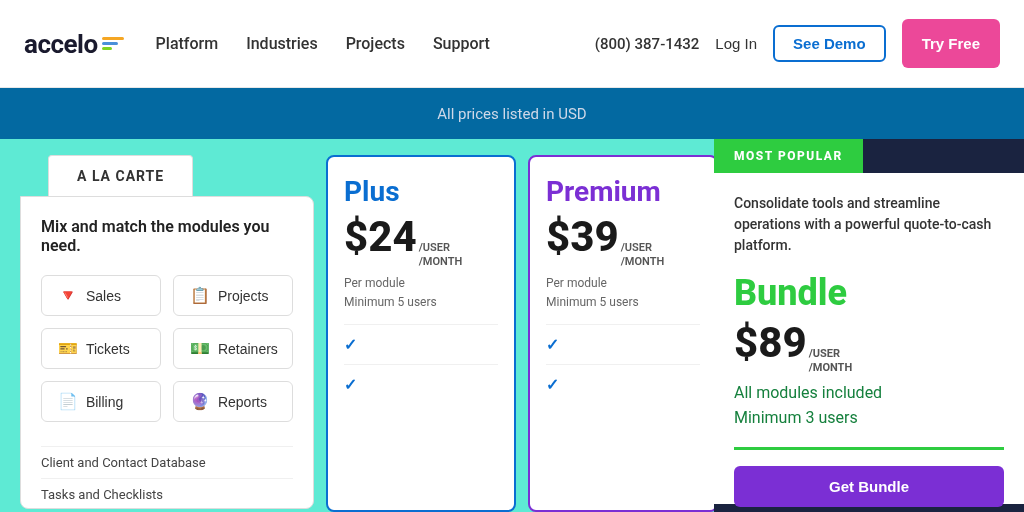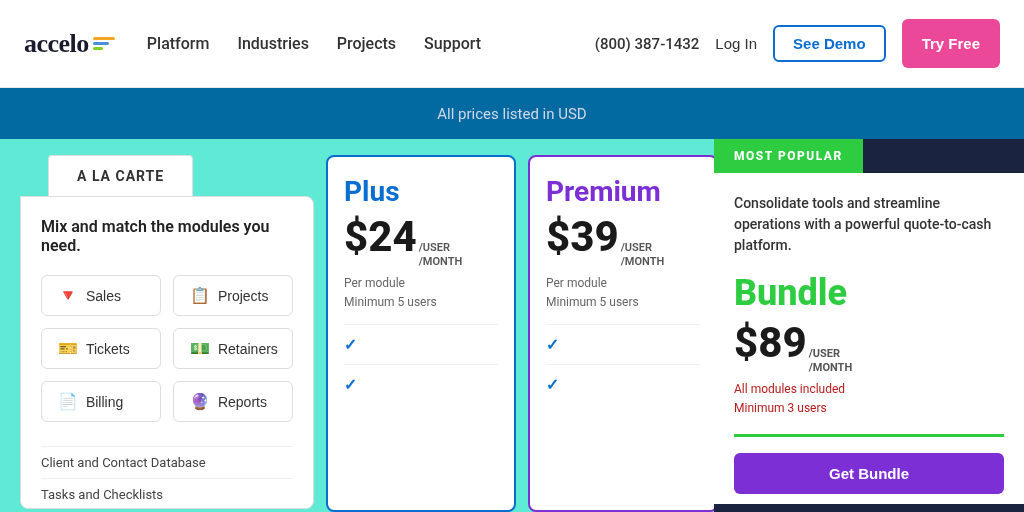--- a/index.html
+++ b/index.html
@@ -13,21 +13,20 @@
       padding: 0 24px;
       height: 88px;
       border-bottom: 1px solid #e8e8e8;
       position: relative;
       z-index: 10;
     }
     .logo-area {
       display: flex;
       align-items: center;
       margin-right: 32px;
-      font-family: Liberation Serif, serif;
     }
     .logo-text {
       font-size: 26px;
       font-weight: 700;
       color: #1a1a2e;
       letter-spacing: -0.5px;
     }
     .logo-icon {
       display: inline-flex;
       flex-direction: column;
@@ -250,22 +249,22 @@
       line-height: 1;
     }
     .bundle-price-suffix {
       font-size: 11px;
       color: #555;
       font-weight: 700;
       text-transform: uppercase;
       line-height: 1.3;
     }
     .bundle-price-desc {
-      font-size: 12px;
-      color: #b91c1c;
+      font-size: 16px;
+      color: #15803d;
       line-height: 1.6;
       margin-bottom: 16px;
     }
     .bundle-divider {
       height: 3px;
       background: #2ecc40;
       margin-bottom: 16px;
     }
 
     .bundle-cta {

